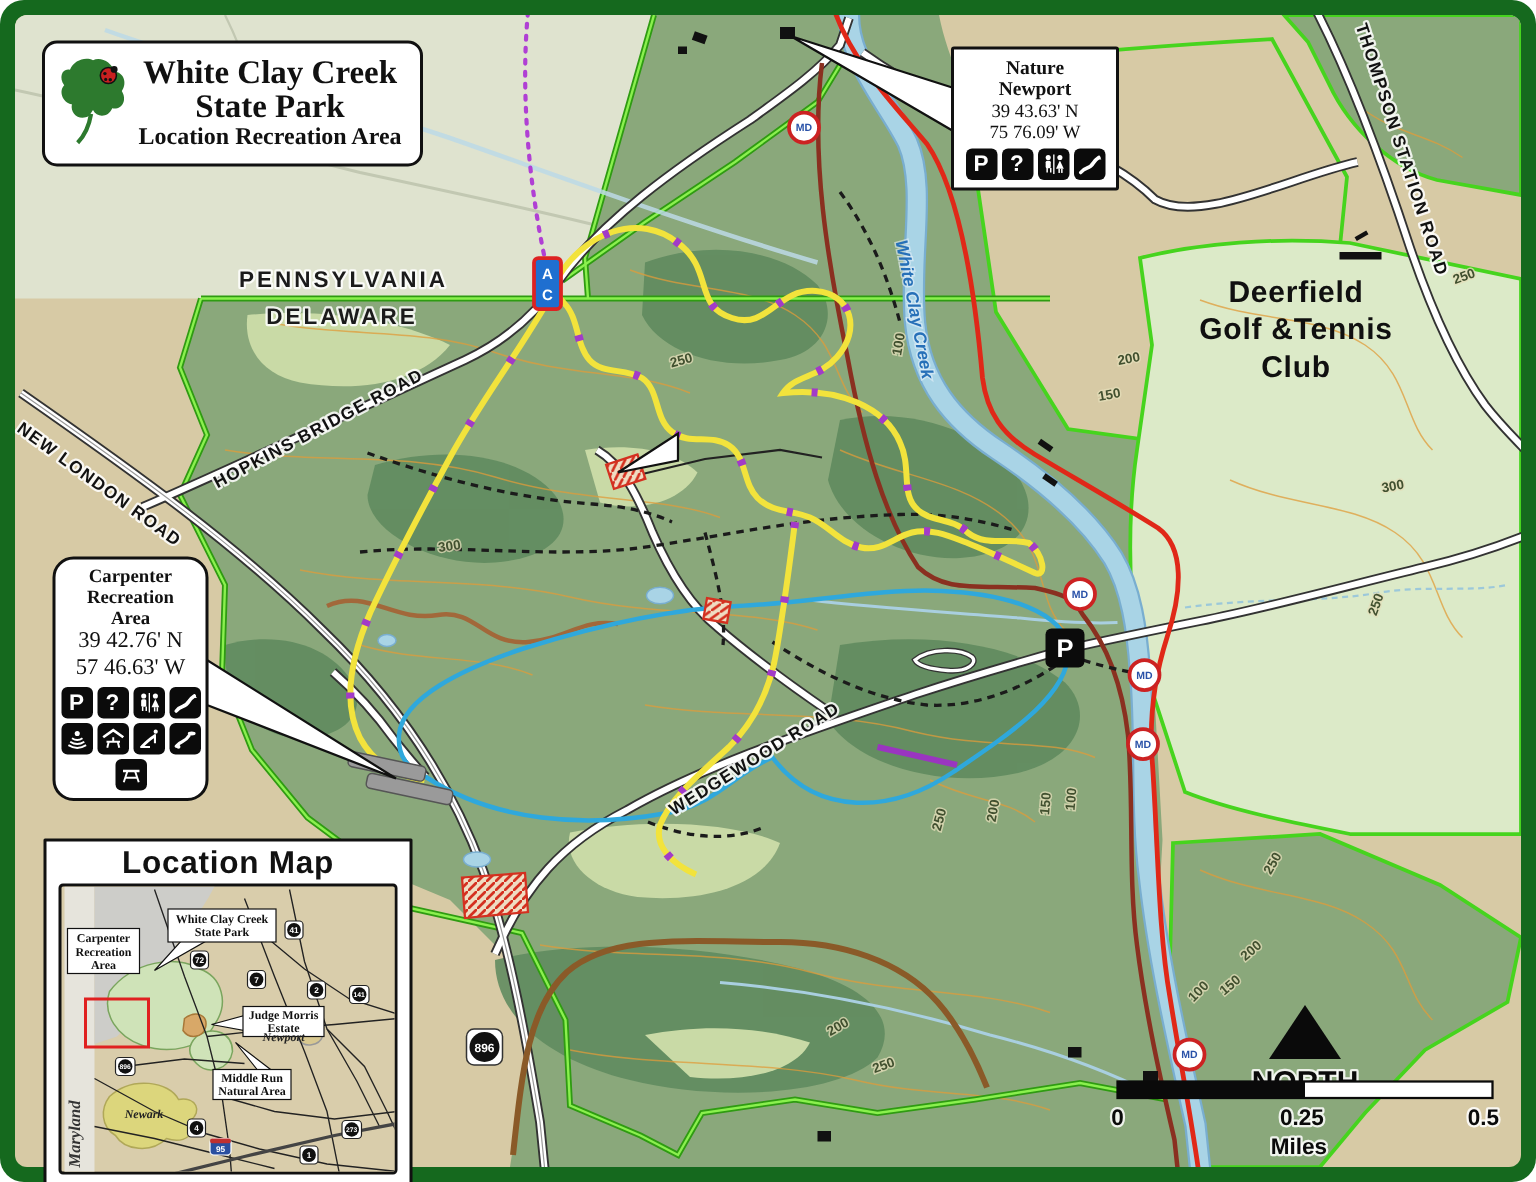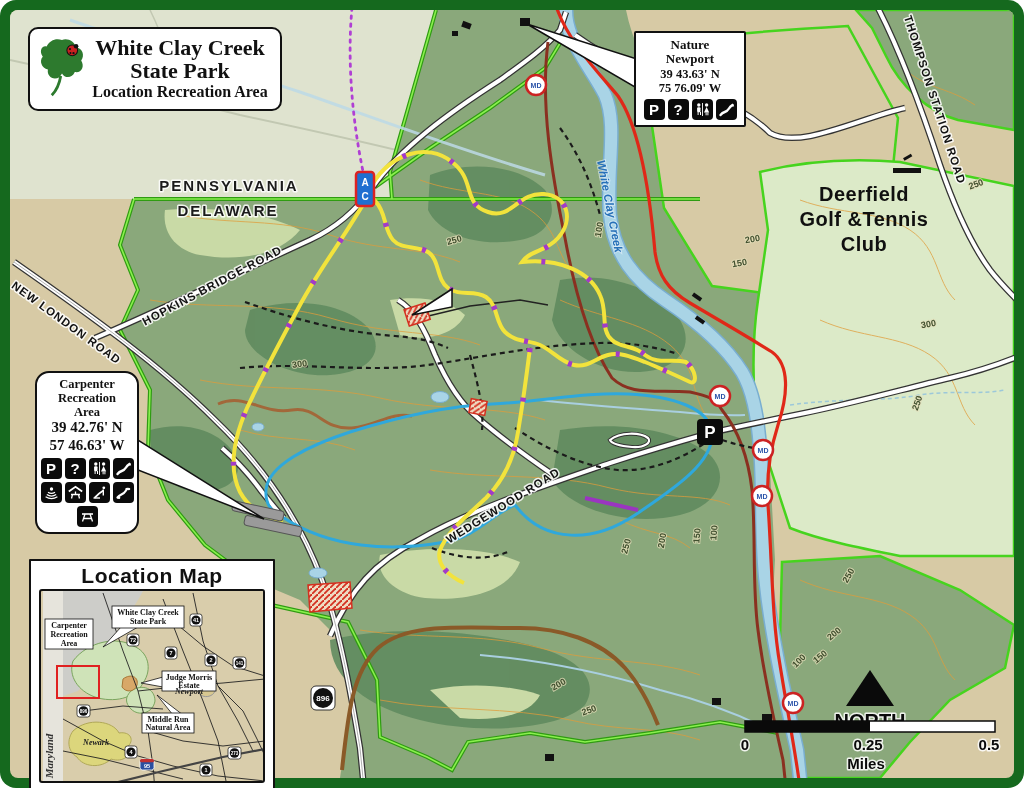--- a/index.html
+++ b/index.html
@@ -20,21 +20,21 @@
   .sign-896{font:bold 8px "Liberation Sans",sans-serif;fill:#fff;}
   .sign-ac{font:bold 10px "Liberation Sans",sans-serif;fill:#fff;}
   
   .card{position:absolute;background:#fff;border:2.5px solid #111;border-radius:12px;text-align:center;
         font-family:"Liberation Serif",serif;color:#111;box-sizing:border-box;}
   #title-box{left:28px;top:27px;width:254px;height:84px;border-radius:10px;display:flex;align-items:center;padding:4px 8px 4px 6px;}
   #title-box .t-lines{flex:1;}
   .t1{font-size:22px;font-weight:bold;line-height:1.05;}
   .t3{font-size:16px;font-weight:bold;line-height:1.3;}
   .co-name{font-weight:bold;font-size:13px;line-height:1.1;}
-  .co-coord{font-weight:bold;font-size:12.5px;line-height:1.15;}
+  .co-coord{font-weight:normal;font-size:12.5px;line-height:1.15;}
   #nature-box{left:634px;top:31px;width:112px;padding:5px 4px;border-radius:2px;}
   #prim-box{left:447px;top:269px;width:114px;padding:5px 4px;border-radius:12px;}
   #carp-box{left:35px;top:371px;width:104px;padding:5px 3px;border-radius:14px;}
   #carp-box .co-name{font-size:12.5px;}
   #carp-box .co-coord{font-size:15px;}
   .icon-grid{display:flex;flex-wrap:wrap;justify-content:center;gap:3px;margin-top:4px;}
   .icon{width:21px;height:21px;background:#0b0b0b;border-radius:4px;color:#fff;display:flex;align-items:center;justify-content:center;
         font:bold 15px "Liberation Sans",sans-serif;}
   .icon svg{display:block;}
   

